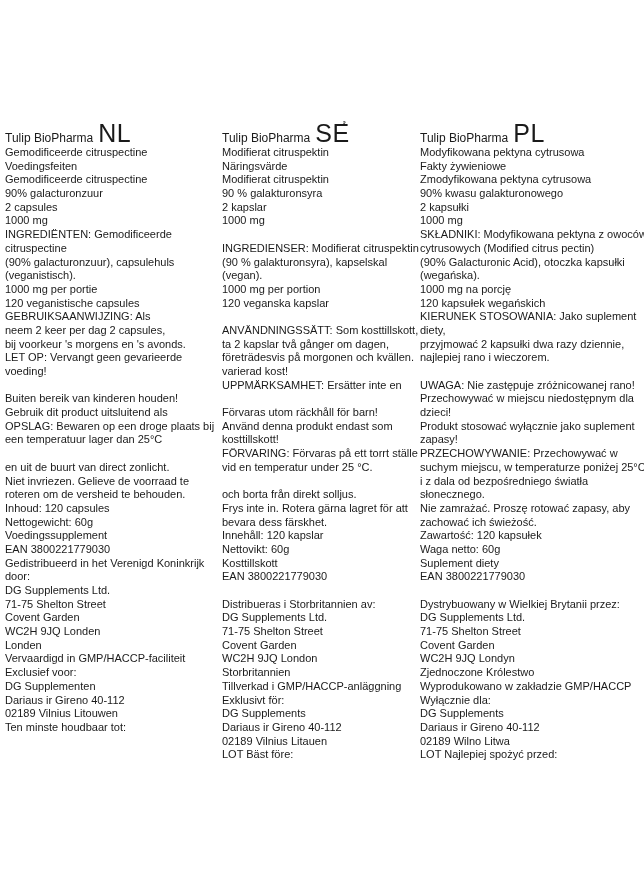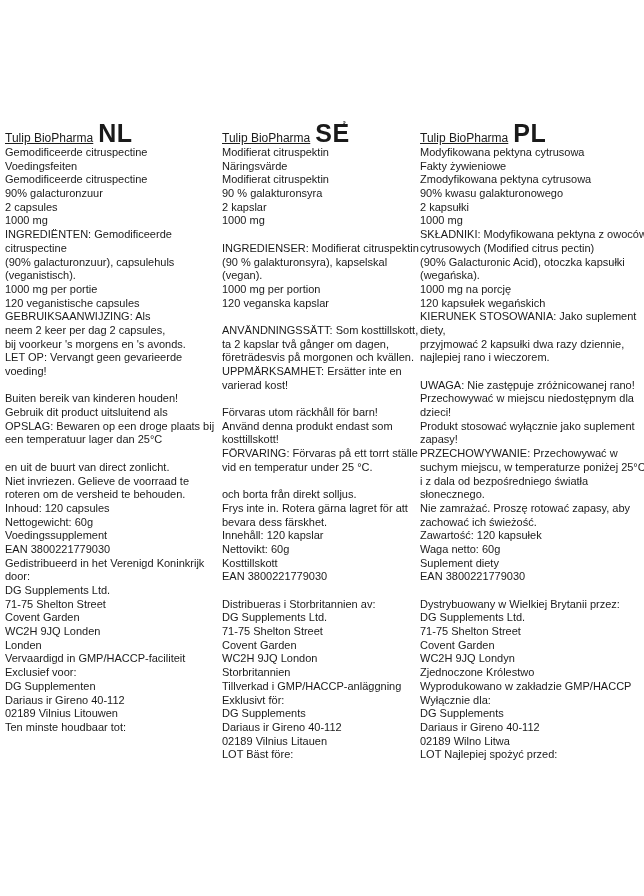--- a/index.html
+++ b/index.html
@@ -30,25 +30,24 @@
   .col-pl { left: 420px; width: 224px; }
   .col-head {
     display: flex;
     align-items: flex-end;
     height: 30px;
   }
   .brand {
     font-size: 12px;
     line-height: 14px;
     padding-bottom: 1px;
-    text-decoration: underline;
   }
   .lang {
     font-size: 25px;
-    font-weight: bold;
+    font-weight: normal;
     line-height: 26px;
     letter-spacing: 0.5px;
     margin-left: 5px;
   }
   .sup {
     font-size: 9px;
     font-weight: bold;
     position: relative;
     top: -16px;
     left: -7px;
@@ -137,22 +136,22 @@
         <div class="line">&nbsp;</div>
         <div class="line">INGREDIENSER: Modifierat citruspektin</div>
         <div class="line">(90 % galakturonsyra), kapselskal</div>
         <div class="line">(vegan).</div>
         <div class="line">1000 mg per portion</div>
         <div class="line">120 veganska kapslar</div>
         <div class="line">&nbsp;</div>
         <div class="line">ANVÄNDNINGSSÄTT: Som kosttillskott,</div>
         <div class="line">ta 2 kapslar två gånger om dagen,</div>
         <div class="line">företrädesvis på morgonen och kvällen.</div>
+        <div class="line">varierad kost!</div>
         <div class="line">UPPMÄRKSAMHET: Ersätter inte en</div>
-        <div class="line">varierad kost!</div>
         <div class="line">&nbsp;</div>
         <div class="line">Förvaras utom räckhåll för barn!</div>
         <div class="line">Använd denna produkt endast som</div>
         <div class="line">kosttillskott!</div>
         <div class="line">FÖRVARING: Förvaras på ett torrt ställe</div>
         <div class="line">vid en temperatur under 25 °C.</div>
         <div class="line">&nbsp;</div>
         <div class="line">och borta från direkt solljus.</div>
         <div class="line">Frys inte in. Rotera gärna lagret för att</div>
         <div class="line">bevara dess färskhet.</div>

